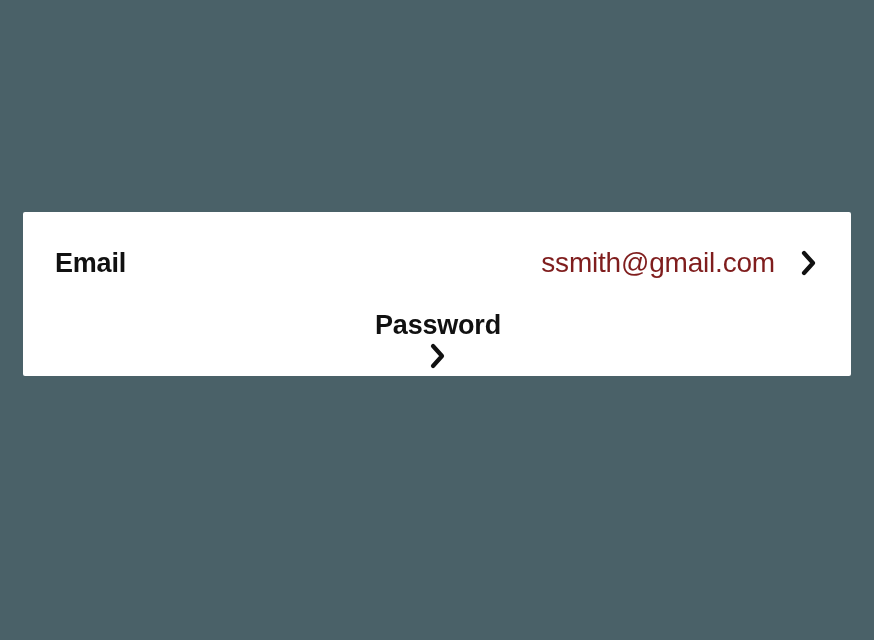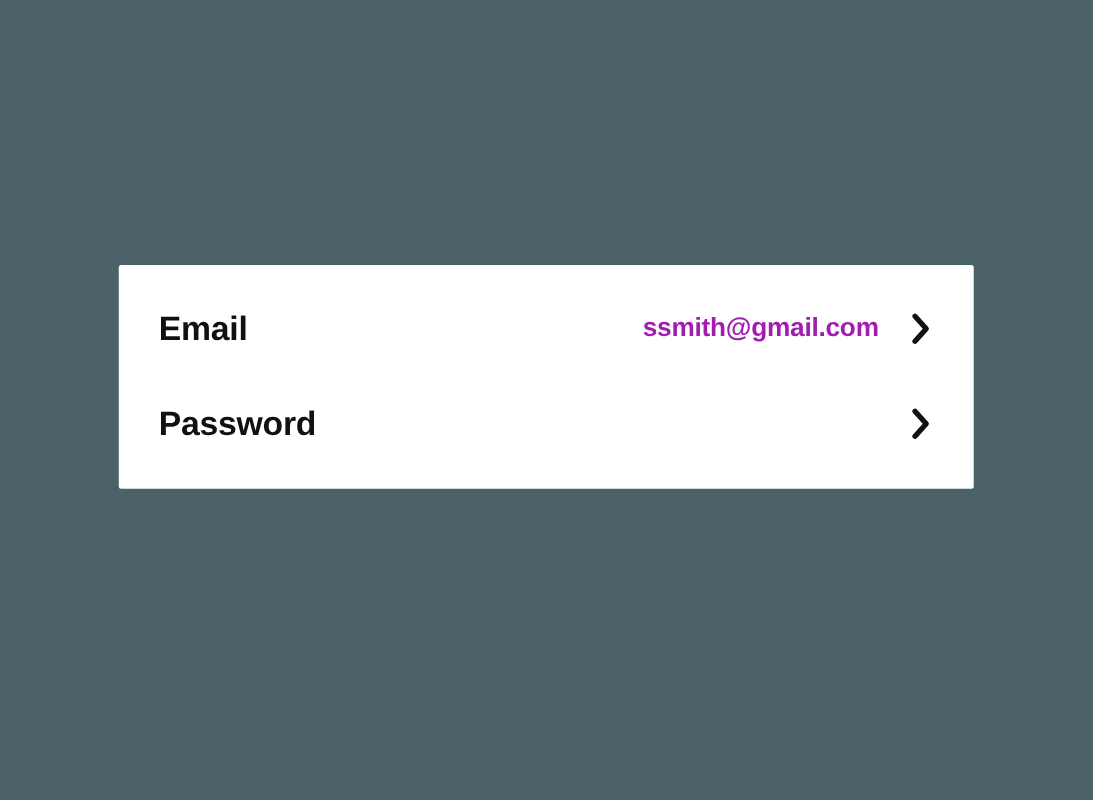--- a/index.html
+++ b/index.html
@@ -12,49 +12,50 @@
       height: 640px;
       background-color: #4a6168;
       font-family: -apple-system, BlinkMacSystemFont, "Segoe UI", Helvetica, Arial, sans-serif;
       display: flex;
       align-items: flex-start;
       justify-content: center;
       padding-top: 212px;
     }
     .card {
       background-color: #ffffff;
-      width: 684px;
+      width: 828px;
       border-radius: 2px;
-      padding: 22px 30px 23px 32px;
+      padding: 22px 30px 8px 32px;
     }
     .row {
       display: flex;
       align-items: center;
       justify-content: space-between;
       height: 58px;
       cursor: pointer;
     }
     .row + .row {
       margin-top: 18px;
+      flex-direction: column;
     }
     .row-label {
       font-size: 27px;
       font-weight: 700;
       color: #111111;
       letter-spacing: -0.2px;
     }
     .row-right {
       display: flex;
       align-items: center;
       gap: 22px;
     }
     .row-value {
-      font-size: 21px;
-      font-weight: 700;
-      color: #a21caf;
+      font-size: 28px;
+      font-weight: 400;
+      color: #7f1d1d;
       letter-spacing: -0.2px;
     }
     .chevron {
       width: 24px;
       height: 24px;
       display: flex;
       align-items: center;
       justify-content: center;
     }
     .chevron svg {

